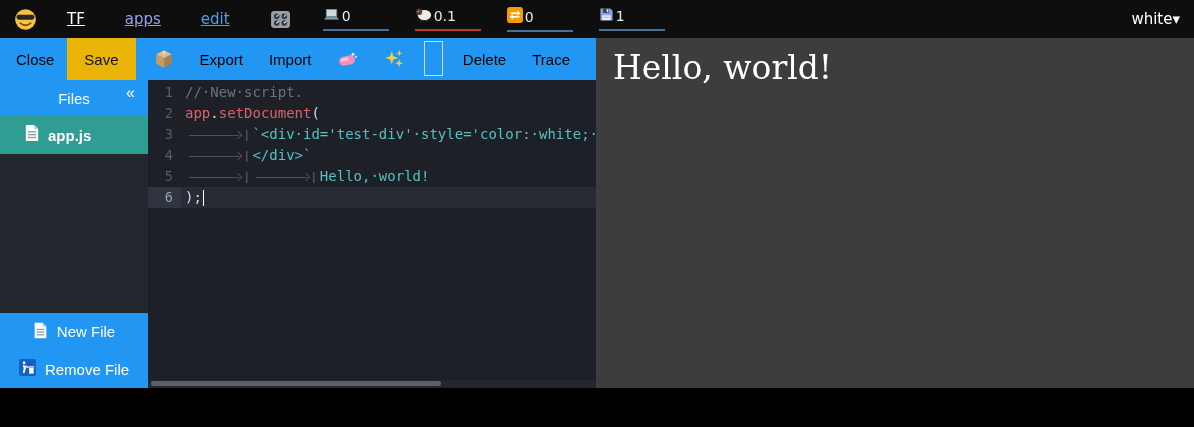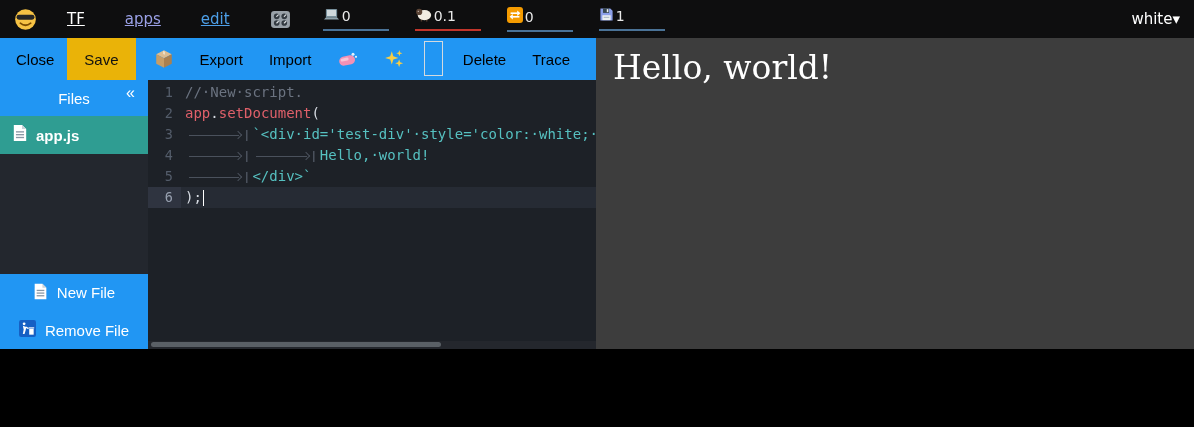--- a/index.html
+++ b/index.html
@@ -4,21 +4,21 @@
 <style>
   :root{
     --accent-blue:#2196f3; --file-active-teal:#2f9d92; --topbar-bg:#0e0e0f;
     --sidebar-bg:#23272e; --editor-bg:#1d2127; --editor-active-line:#262b34;
     --editor-active-gutter:#2f3440; --preview-bg:#3d3d3d;
     --syntax-comment:#6b7380; --syntax-red:#e0606a; --syntax-string:#56c1c1; --syntax-punct:#d7dce3;
   }
   *{box-sizing:border-box;margin:0;padding:0}
   html,body{width:1194px;height:427px;overflow:hidden;background:#000}
   body{font-family:"Liberation Sans",sans-serif;-webkit-font-smoothing:antialiased}
-  .screen{position:relative;width:1194px;height:349px;display:flex;flex-direction:column}
+  .screen{position:relative;width:1194px;height:388px;display:flex;flex-direction:column}
 
   
   .topbar{height:38px;background:var(--topbar-bg);display:flex;align-items:center;padding:0 14px;flex:0 0 38px;font-family:"DejaVu Sans",sans-serif}
   .topbar .logo{margin-right:30px;display:flex;align-items:center}
   .topbar a{font-size:15px;text-decoration:underline;margin-right:40px;cursor:pointer}
   .link-tf{color:#ffffff}
   .link-apps{color:#9aa0e6}
   .link-edit{color:#4d9fe8}
   .knobs-btn{margin-right:32px;display:flex;align-items:center;background:none;border:none;cursor:pointer}
   .stats{display:flex;align-items:flex-start;gap:26px}
@@ -37,21 +37,21 @@
   .toolbar .tb.save{background:#eab308;color:#111;padding:0 17px;margin-left:-13px;margin-right:18px}
   .toolbar .icon-btn{margin-right:26px}
   .toolbar .slot{width:33px;border:1px solid #d4dade;background:transparent;margin:3px 20px 4px -6px;cursor:pointer}
 
   
   .workspace{flex:1;display:flex;min-height:0}
   .sidebar{width:148px;flex:0 0 148px;background:var(--sidebar-bg);display:flex;flex-direction:column}
   .files-header{height:36px;flex:0 0 36px;background:var(--accent-blue);position:relative;display:flex;align-items:center;justify-content:center}
   .files-header .title{color:#fff;font-size:15px}
   .files-header .collapse{position:absolute;right:13px;top:4px;color:#fff;font-size:16px;background:none;border:none;cursor:pointer}
-  .file-item{height:38px;flex:0 0 38px;display:flex;align-items:center;gap:8px;padding:0 12px;cursor:pointer}
+  .file-item{height:38px;flex:0 0 38px;display:flex;align-items:center;gap:8px;padding:0 24px;cursor:pointer}
   .file-item.active{background:var(--file-active-teal)}
   .file-item .fname{color:#fff;font-weight:bold;font-size:15px}
   .sidebar .grow{flex:1}
   .side-btn{height:38px;flex:0 0 38px;background:var(--accent-blue);border:none;color:#fff;font-size:15px;display:flex;align-items:center;justify-content:center;gap:9px;cursor:pointer;font-family:"Liberation Sans",sans-serif}
   .side-btn:first-of-type{height:37px;flex-basis:37px}
 
   
   .editor{flex:1;background:var(--editor-bg);position:relative;overflow:hidden;display:flex;font-family:"DejaVu Sans Mono","Liberation Mono",monospace;font-size:14px;cursor:text}
   .gutter{width:33px;flex:0 0 33px;padding-top:2px}
   .gutter .ln{height:21px;line-height:21px;text-align:right;padding-right:8px;color:#545d6b;font-size:13.5px}
@@ -250,22 +250,22 @@
               <div class="ln">2</div>
               <div class="ln">3</div>
               <div class="ln">4</div>
               <div class="ln">5</div>
               <div class="ln active">6</div>
             </div>
           <div class="code" id="code">
               <div class="cline"><span class="tok-comment">//·New·script.</span></div>
               <div class="cline"><span class="tok-red">app</span><span class="tok-punct">.</span><span class="tok-red">setDocument</span><span class="tok-punct">(</span></div>
               <div class="cline"><span class="cm-tab"></span><span class="tok-string">`&lt;div·id='test-div'·style='color:·white;·f</span></div>
+              <div class="cline"><span class="cm-tab"></span><span class="tok-string">&lt;/div&gt;`</span></div>
               <div class="cline"><span class="cm-tab"></span><span class="cm-tab"></span><span class="tok-string">Hello,·world!</span></div>
-              <div class="cline"><span class="cm-tab"></span><span class="tok-string">&lt;/div&gt;`</span></div>
               <div class="cline active"><span class="tok-punct">);</span><span class="cursor"></span></div>
             </div>
           <div class="hscroll-track">
             <div class="hscroll-thumb"></div>
           </div>
         </div>
 
       </div>
     </div>
 

